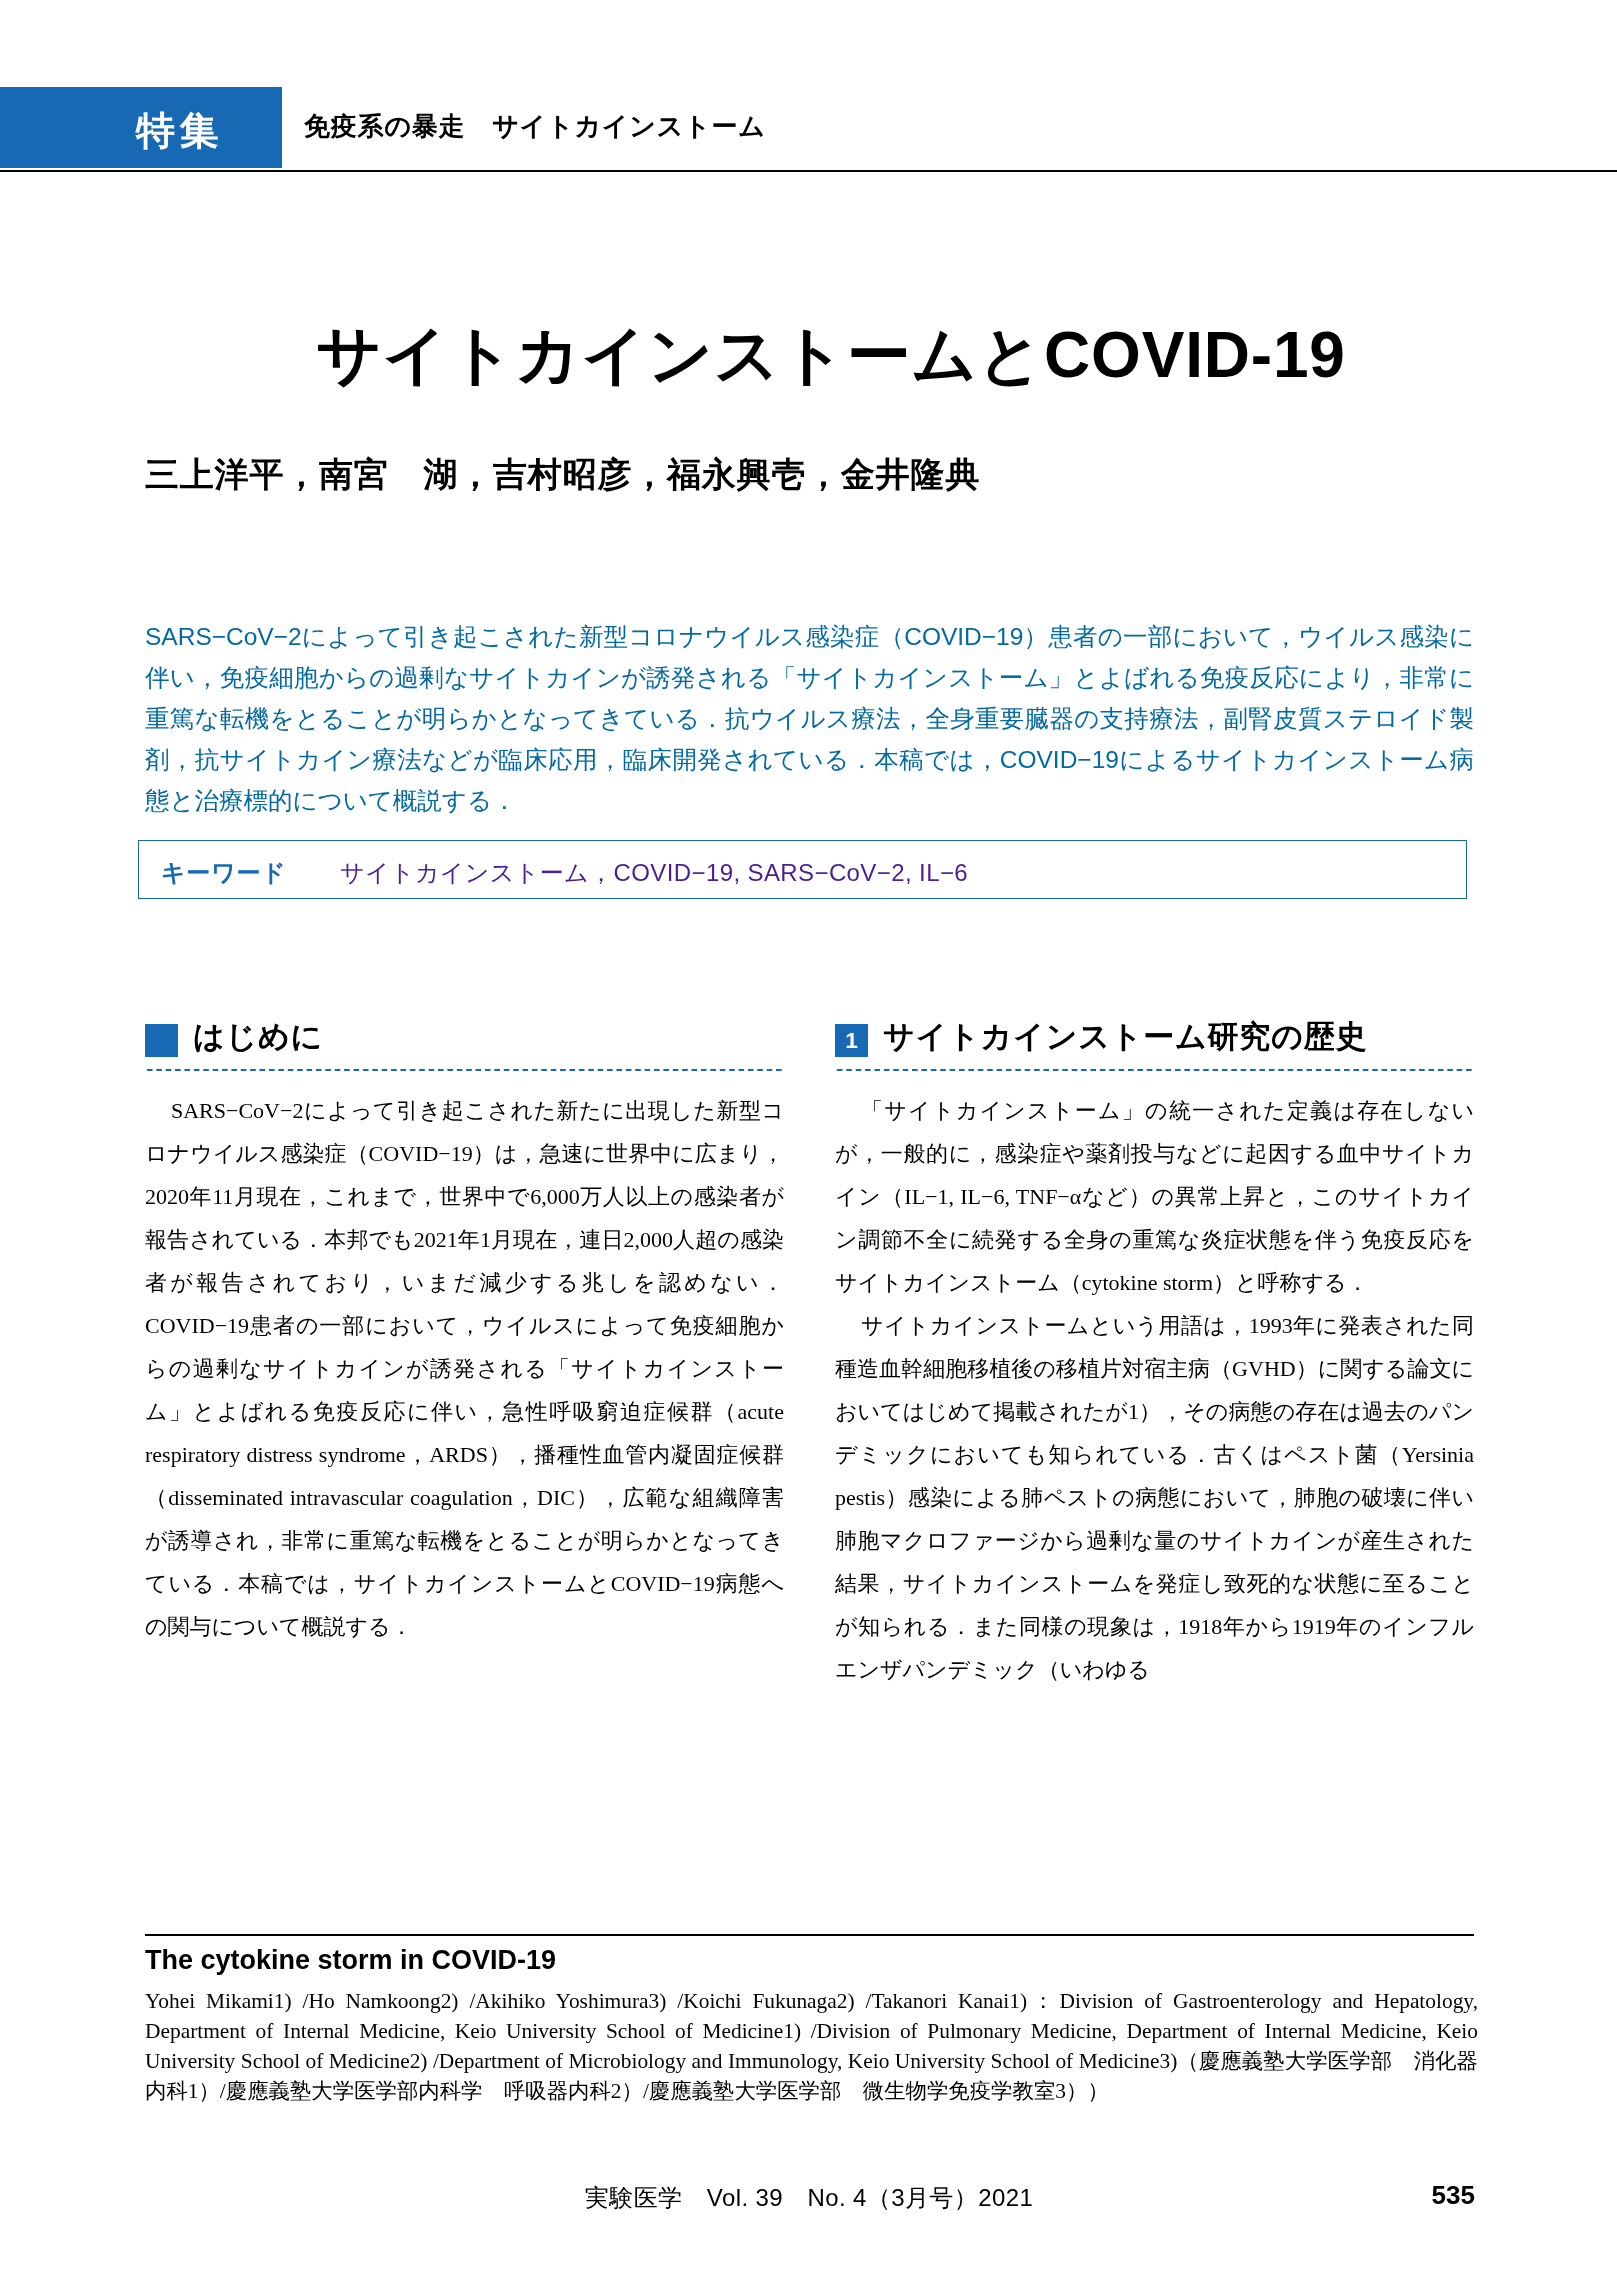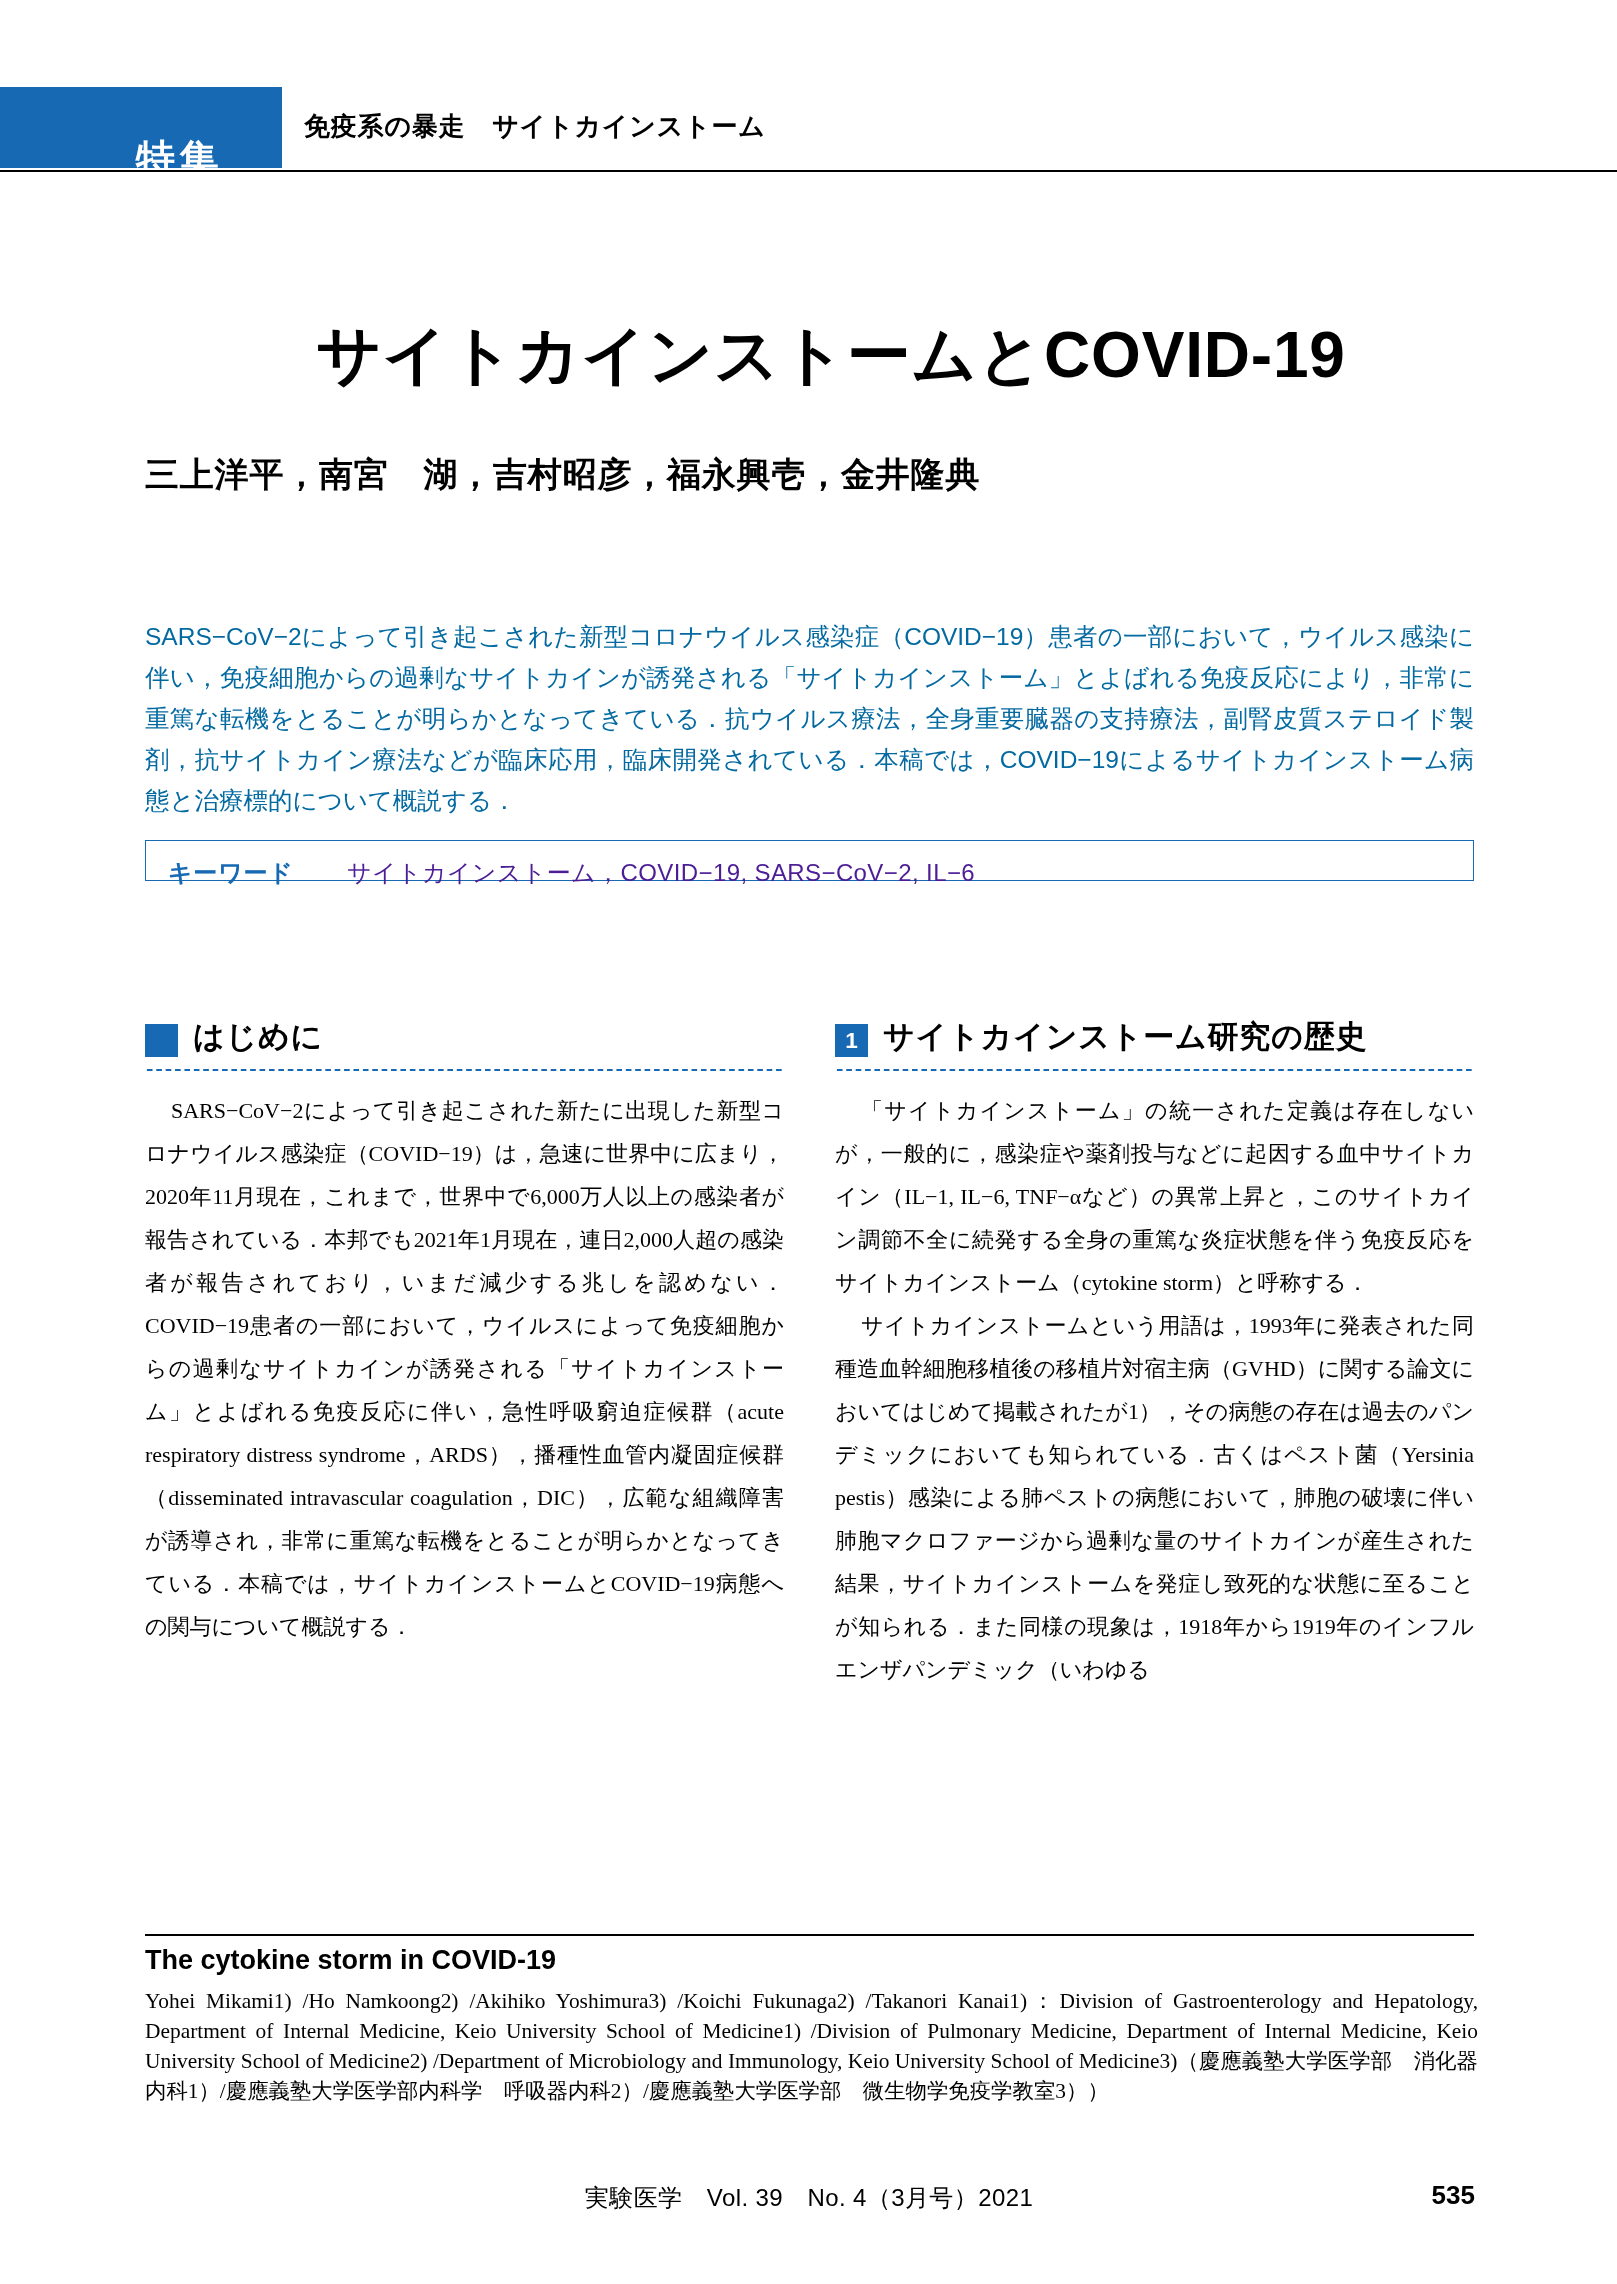--- a/index.html
+++ b/index.html
@@ -48,21 +48,20 @@
   }
   .header-tag-label {
     position: absolute;
     left: 136px;
     top: 17px;
     font-family: "Liberation Sans", sans-serif;
     font-weight: bold;
     font-size: 39px;
     color: #ffffff;
     letter-spacing: 4.7px;
-    margin-top: 28px;
   }
   .header-title {
     position: absolute;
     left: 304px;
     top: 22px;
     font-family: "Liberation Sans", sans-serif;
     font-weight: bold;
     font-size: 26px;
     color: #000;
     letter-spacing: 0.8px;
@@ -103,24 +102,24 @@
     font-family: "Liberation Sans", sans-serif;
     font-size: 24.5px;
     line-height: 41px;
     color: #0369a1;
     text-align: justify;
   }
 
   
   .keywords-box {
     position: absolute;
-    left: 145px;
+    left: 138px;
     top: 840px;
     width: 1329px;
-    height: 41px;
+    height: 59px;
     border: 1.6px solid #1669b2;
     box-sizing: border-box;
   }
   .keywords-label {
     position: absolute;
     left: 22px;
     top: 15.6px;
     font-family: "Liberation Sans", sans-serif;
     font-weight: bold;
     font-size: 24px;

